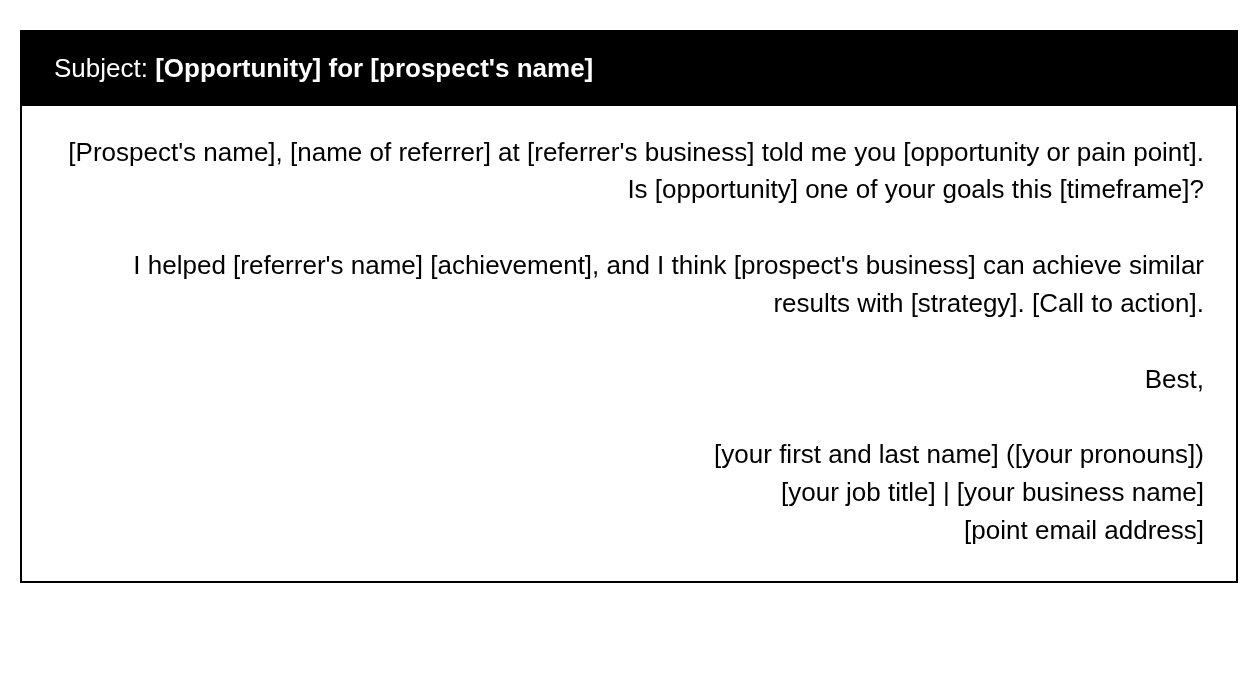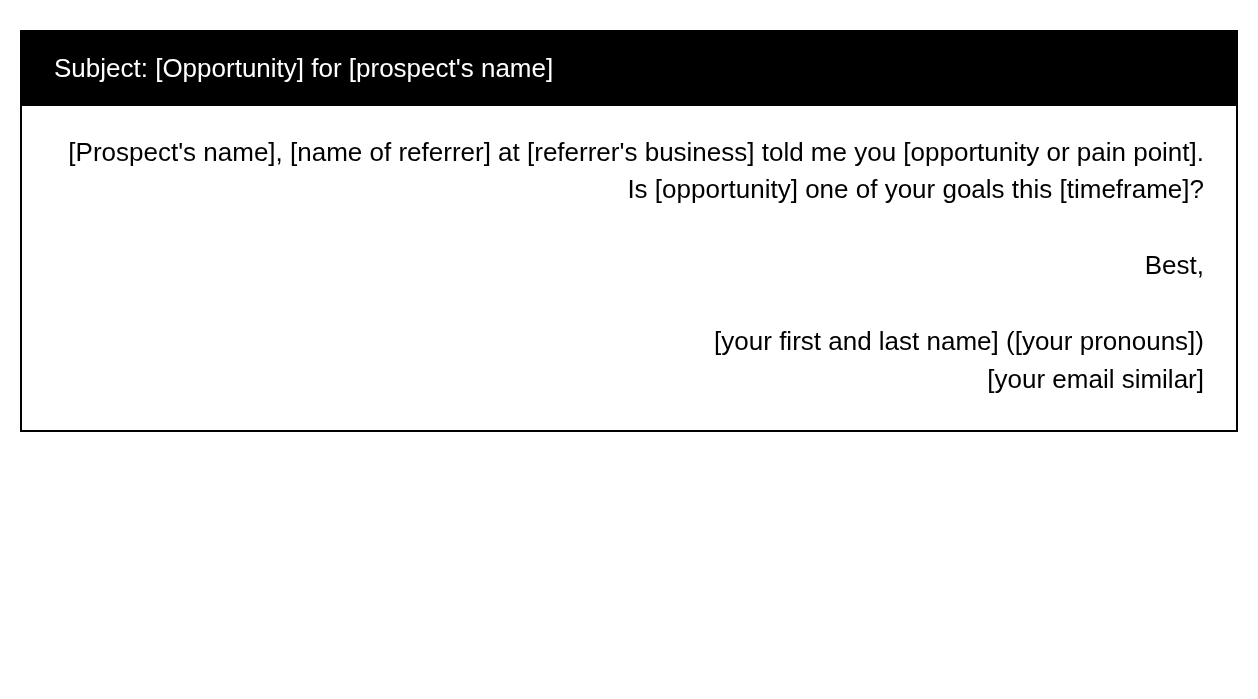--- a/index.html
+++ b/index.html
@@ -24,21 +24,21 @@
       background: #000000;
       color: #ffffff;
       padding: 20px 32px;
       font-size: 26px;
       line-height: 1.3;
     }
     .subject-label {
       font-weight: 400;
     }
     .subject-text {
-      font-weight: 400;
+      font-weight: 700;
     }
     .email-body {
       padding: 28px 32px 32px 32px;
       font-size: 26px;
       line-height: 1.45;
       color: #000000;
       text-align: right;
     }
     .paragraph {
       margin-bottom: 38px;
@@ -58,19 +58,21 @@
   </style>
 </head>
 <body>
 
 <div class="email-container">
   <div class="subject-bar">
     <span class="subject-label">Subject:</span><span class="subject-text"> [Opportunity] for [prospect's name]</span>
   </div>
   <div class="email-body">
     <div class="paragraph">[Prospect's name], [name of referrer] at [referrer's business] told me you [opportunity or pain point]. Is [opportunity] one of your goals this [timeframe]?</div>
+    <div class="paragraph">I helped [referrer's name] [achievement], and I think [prospect's business] can achieve similar results with [strategy]. [Call to action].</div>
     <div class="closing">Best,</div>
     <div class="signature-block">
       <span class="signature-line">[your first and last name] ([your pronouns])</span>
-      <span class="signature-line">[your email similar]</span>
+      <span class="signature-line">[your job title] | [your business name]</span>
+      <span class="signature-line">[point email address]</span>
     </div>
   </div>
 </div>
 
 </body></html>

